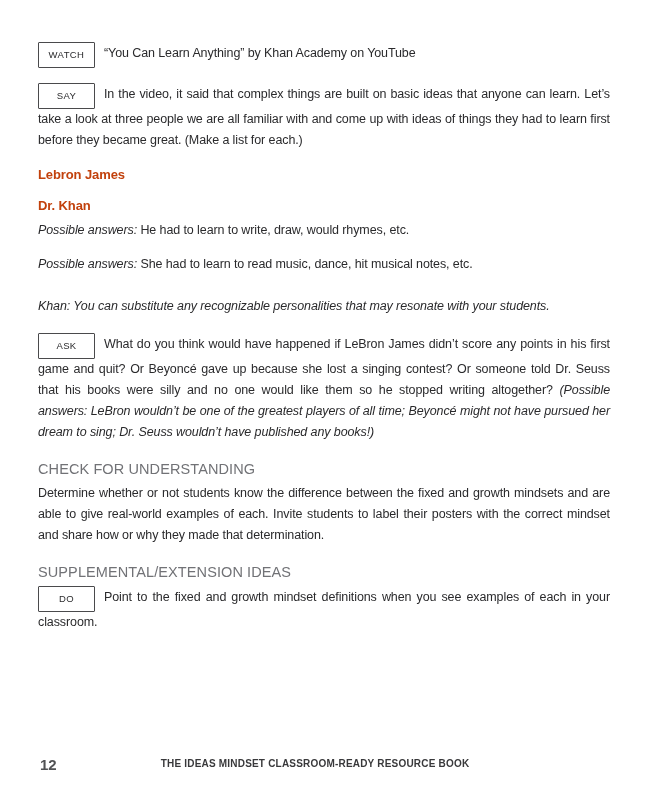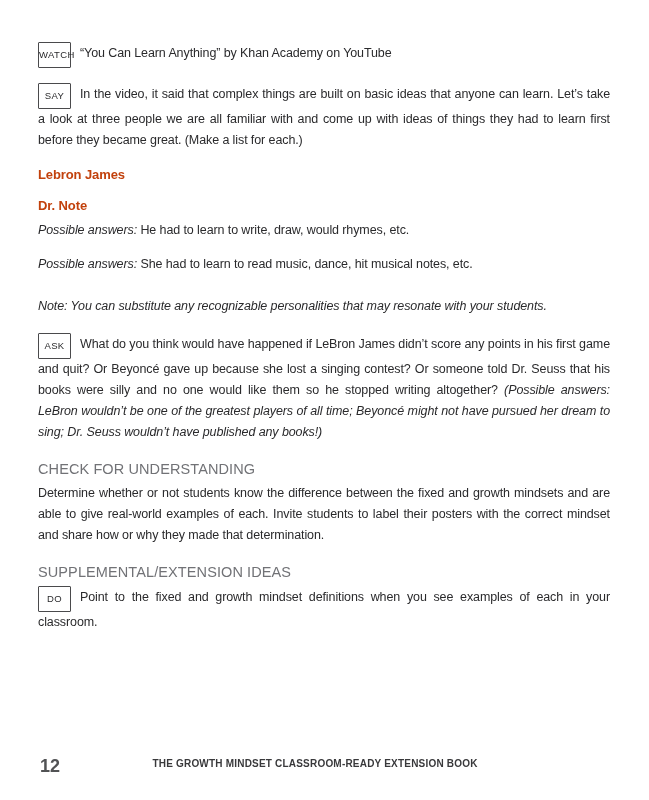--- a/index.html
+++ b/index.html
@@ -21,21 +21,21 @@
     line-height: 21px;
     letter-spacing: -0.1px;
     margin: 0 0 14px 0;
     text-align: justify;
     color: #2a2a2c;
   }
   .single { text-align: left; }
   .tagbox {
     display: inline-block;
     box-sizing: border-box;
-    width: 33px;
+    width: 57px;
     border: 1.4px solid #4a4a4c;
     border-radius: 1px;
     text-align: center;
     font-size: 9.5px;
     font-weight: 400;
     letter-spacing: 0.4px;
     color: #2a2a2c;
     padding: 1px 0 2px 0;
     margin-right: 9px;
     vertical-align: -1px;
@@ -64,21 +64,21 @@
     position: absolute;
     left: 0;
     top: 754px;
     width: 649px;
     height: 22px;
   }
   .page-number {
     position: absolute;
     left: 40px;
     top: 2px;
-    font-size: 18px;
+    font-size: 15px;
     font-weight: bold;
     color: #515254;
   }
   .footer-title {
     position: absolute;
     left: 315px;
     top: 4px;
     transform: translateX(-50%);
     white-space: nowrap;
     font-size: 10px;
@@ -96,45 +96,45 @@
     <p class="single first-block">
       <span class="tagbox">WATCH</span><span>“You Can Learn Anything” by Khan Academy on YouTube</span>
     </p>
 
     <p>
       <span class="tagbox">SAY</span><span>In the video, it said that complex things are built on basic ideas that anyone can learn. Let’s take a look at three people we are all familiar with and come up with ideas of things they had to learn first before they became great. (Make a list for each.)</span>
     </p>
 
     <div class="person-name">Lebron James</div>
 
-    <div class="person-name">Dr. Note</div>
+    <div class="person-name">Dr. Khan</div>
     <p class="single answer">
       <span class="italic">Possible answers:</span><span> He had to learn to write, draw, would rhymes, etc.</span>
     </p>
 
     <p class="single answer">
       <span class="italic">Possible answers:</span><span> She had to learn to read music, dance, hit musical notes, etc.</span>
     </p>
 
-    <p class="single note-line">Note: You can substitute any recognizable personalities that may resonate with your students.</p>
+    <p class="single note-line">Khan: You can substitute any recognizable personalities that may resonate with your students.</p>
 
     <p>
       <span class="tagbox">ASK</span><span>What do you think would have happened if LeBron James didn’t score any points in his first game and quit? Or Beyoncé gave up because she lost a singing contest? Or someone told Dr. Seuss that his books were silly and no one would like them so he stopped writing altogether? </span><span class="italic">(Possible answers: LeBron wouldn’t be one of the greatest players of all time; Beyoncé might not have pursued her dream to sing; Dr. Seuss wouldn’t have published any books!)</span>
     </p>
 
 
     <div class="gray-heading">CHECK FOR UNDERSTANDING</div>
     <p>Determine whether or not students know the difference between the fixed and growth mindsets and are able to give real-world examples of each. Invite students to label their posters with the correct mindset and share how or why they made that determination.</p>
 
     <div class="gray-heading">SUPPLEMENTAL/EXTENSION IDEAS</div>
 
 
     <p class="idea-line">
       <span class="tagbox">DO</span><span>Point to the fixed and growth mindset definitions when you see examples of each in your classroom.</span>
     </p>
 
   </div>
 
   <div class="footer">
     <span class="page-number">12</span>
-    <span class="footer-title">THE GROWTH MINDSET CLASSROOM-READY EXTENSION BOOK</span>
+    <span class="footer-title">THE IDEAS MINDSET CLASSROOM-READY RESOURCE BOOK</span>
   </div>
 </div>
 
 </body></html>

